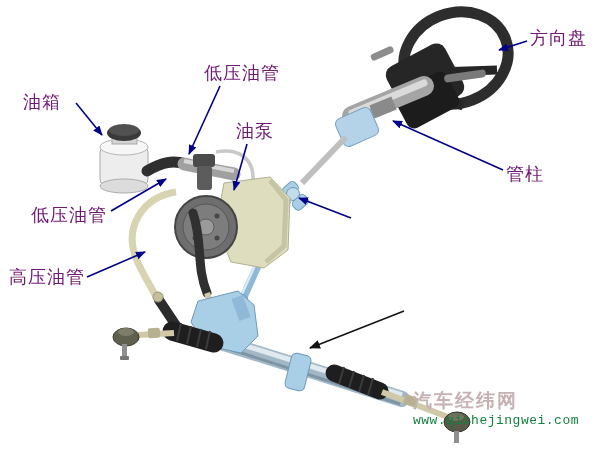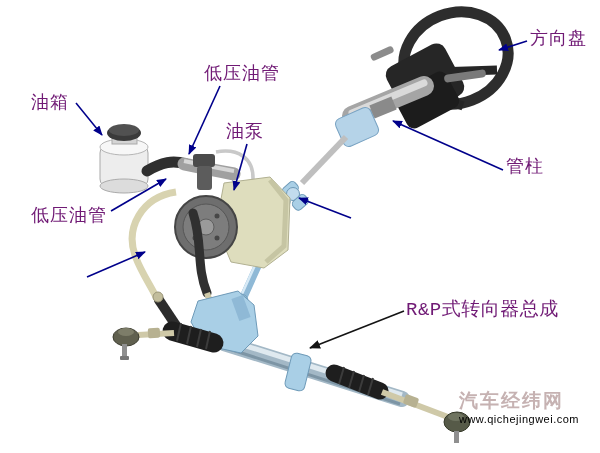--- a/index.html
+++ b/index.html
@@ -1,34 +1,34 @@
 <!DOCTYPE html>
 <html><head>
 <meta charset="utf-8">
 <style>
   html,body{margin:0;padding:0;background:#fff;}
   .canvas{position:relative;width:600px;height:453px;background:#ffffff;overflow:hidden;
           font-family:"Liberation Serif","DejaVu Serif",serif;}
   .art{position:absolute;left:0;top:0;}
   .lbl{position:absolute;color:#701a75;font-size:18px;letter-spacing:1px;white-space:nowrap;
        font-family:Liberation Mono, monospace;}
-  .lbl-oil-tank{left:31px;top:90px;text-align:center;}
+  .lbl-oil-tank{left:23px;top:90px;text-align:center;}
   .lbl-low-pressure{left:204px;top:61px;}
-  .lbl-oil-pump{left:226px;top:119px;}
+  .lbl-oil-pump{left:236px;top:119px;}
   .lbl-circulating{left:31px;top:203px;}
   .lbl-high-pressure{left:9px;top:265px;}
   .lbl-steering-wheel{left:530px;top:26px;}
-  .lbl-column{left:506px;top:154px;}
+  .lbl-column{left:506px;top:162px;}
   .lbl-universal-joint{left:356px;top:211px;}
   .lbl-rack{left:406px;top:296px;font-size:19px;letter-spacing:0.5px;}
   .watermark{position:absolute;right:21px;top:389px;text-align:left;line-height:1.25;}
   .wm-name{font-size:19px;font-weight:bold;letter-spacing:2px;color:#c6b2b2;
            font-family:"Liberation Sans","DejaVu Sans",sans-serif;}
-  .wm-url{font-size:11px;color:#000000;letter-spacing:0.5px;
-          font-family:Liberation Sans, sans-serif;}
+  .wm-url{font-size:13px;color:#15803d;letter-spacing:0.5px;
+          font-family:Liberation Mono, monospace;}
 </style>
 </head>
 <body>
 
 <div class="canvas">
 
   <svg class="art" width="600" height="453" viewBox="0 0 600 453">
     <defs>
       <marker id="ah-navy" markerUnits="userSpaceOnUse" markerWidth="11" markerHeight="9" refX="9" refY="4" orient="auto">
           <path d="M0 0 L10 4 L0 8 Z" fill="#00008b"></path>
@@ -166,22 +166,22 @@
       <line x1="503" y1="170" x2="393" y2="121" marker-end="url(#ah-navy)"></line>
       <line x1="351" y1="218" x2="299" y2="198" marker-end="url(#ah-navy)"></line>
       <line x1="404" y1="311" x2="310" y2="348" stroke="#141414" marker-end="url(#ah-black)"></line>
     </g>
   </svg>
 
   <div class="lbl lbl-oil-tank">油箱</div>
   <div class="lbl lbl-low-pressure">低压油管</div>
   <div class="lbl lbl-oil-pump">油泵</div>
   <div class="lbl lbl-circulating">低压油管</div>
+  <div class="lbl lbl-high-pressure">高压油管</div>
   <div class="lbl lbl-steering-wheel">方向盘</div>
   <div class="lbl lbl-column">管柱</div>
-  <div class="lbl lbl-rack">R&amp;P式转向器总成</div>
 
   <div class="watermark">
     <div class="wm-name">汽车经纬网</div>
     <div class="wm-url">www.qichejingwei.com</div>
   </div>
 
 </div>
 
 </body></html>

